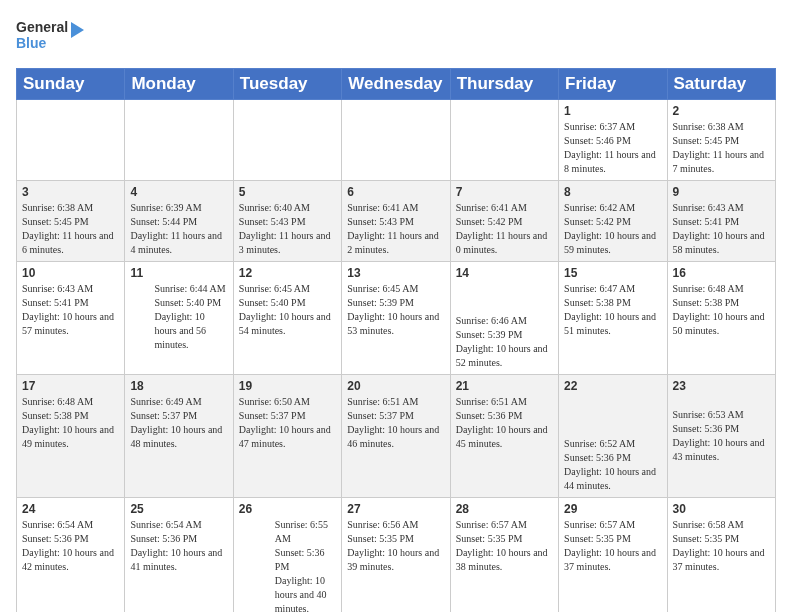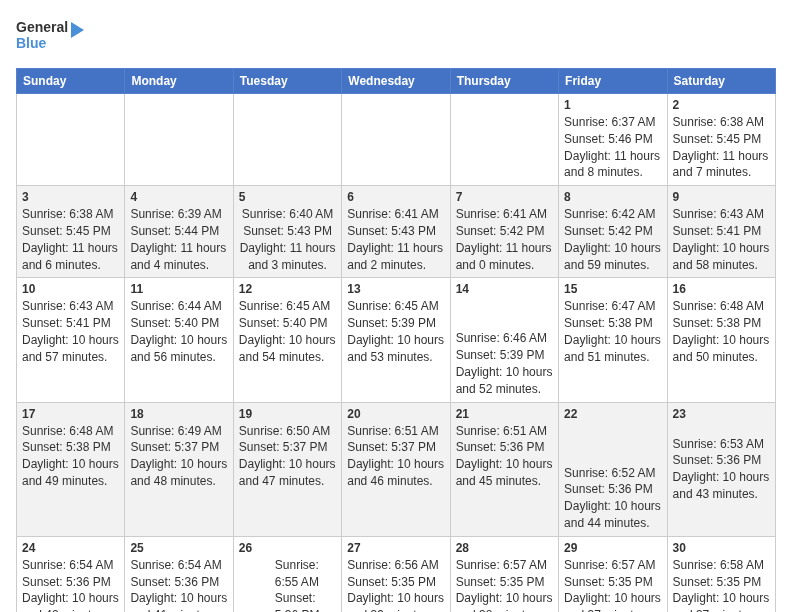--- a/index.html
+++ b/index.html
@@ -33,21 +33,21 @@
       color: #555;
     }
     .calendar {
       width: 100%;
       border-collapse: collapse;
       border: 1px solid #ccc;
     }
     .calendar th {
       background-color: #4472c4;
       color: #fff;
-      font-size: 12px;
+      font-size: 17px;
       font-weight: bold;
       padding: 5px 6px;
       text-align: left;
       border: 1px solid #5580cc;
     }
     .calendar td {
       width: calc(100% / 7);
       vertical-align: top;
       border: 1px solid #ccc;
       padding: 4px 5px;
@@ -58,23 +58,24 @@
     }
     .calendar td.alt-row {
       background: #f2f2f2;
     }
     .day-number {
       font-size: 12px;
       font-weight: bold;
       margin-bottom: 2px;
     }
     .day-info {
-      font-size: 12px;
+      font-size: 10px;
       line-height: 1.4;
       color: #333;
+      font-family: Liberation Serif, serif;
     }
   </style>
 </head>
 <body>
 
 <div class="header-area">
   <div class="logo">
       <svg width="70" height="40">
         <text x="0" y="16" font-size="14" font-weight="bold" fill="#333">General</text>
         <text x="0" y="32" font-size="14" font-weight="bold" fill="#4a90d9">Blue</text>
@@ -127,21 +128,21 @@
 Daylight: 11 hours and 6 minutes.</div>
         </td>
         <td class="alt-row">
           <div class="day-number">4</div>
           <div class="day-info" style="white-space: pre-line;">Sunrise: 6:39 AM
 Sunset: 5:44 PM
 Daylight: 11 hours and 4 minutes.</div>
         </td>
         <td class="alt-row">
           <div class="day-number">5</div>
-          <div class="day-info" style="white-space: pre-line; text-align: center;">Sunrise: 6:40 AM
+          <div class="day-info" style="white-space: pre-line;">Sunrise: 6:40 AM
 Sunset: 5:43 PM
 Daylight: 11 hours and 3 minutes.</div>
         </td>
         <td class="alt-row">
           <div class="day-number">6</div>
           <div class="day-info" style="white-space: pre-line;">Sunrise: 6:41 AM
 Sunset: 5:43 PM
 Daylight: 11 hours and 2 minutes.</div>
         </td>
         <td class="alt-row">
@@ -165,21 +166,21 @@
       </tr>
       <tr>
         <td>
           <div class="day-number">10</div>
           <div class="day-info" style="white-space: pre-line;">Sunrise: 6:43 AM
 Sunset: 5:41 PM
 Daylight: 10 hours and 57 minutes.</div>
         </td>
         <td>
           <div class="day-number">11</div>
-          <div class="day-info" style="white-space: pre-line;">Sunrise: 6:44 AM
+          <div class="day-info" style="white-space: pre-line; margin-left: 24px;">Sunrise: 6:44 AM
 Sunset: 5:40 PM
 Daylight: 10 hours and 56 minutes.</div>
         </td>
         <td>
           <div class="day-number">12</div>
           <div class="day-info" style="white-space: pre-line;">Sunrise: 6:45 AM
 Sunset: 5:40 PM
 Daylight: 10 hours and 54 minutes.</div>
         </td>
         <td>

